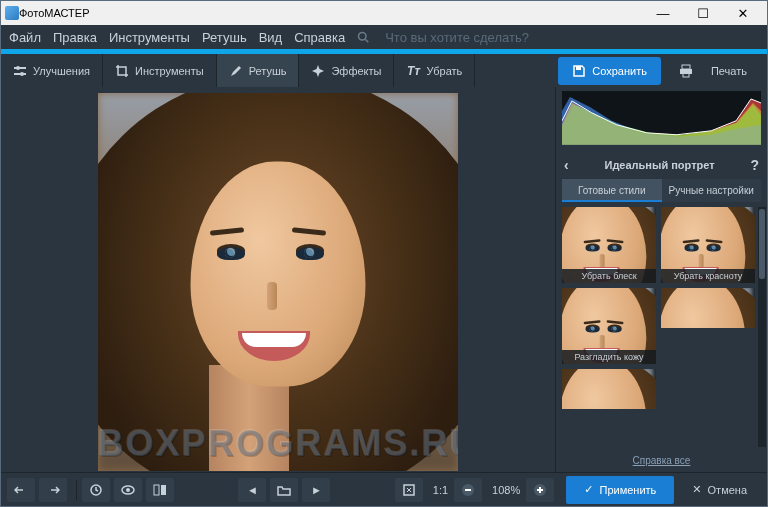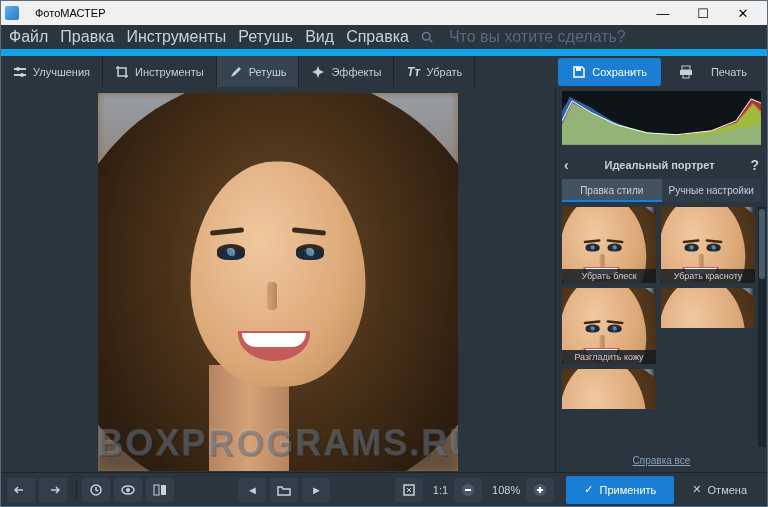--- a/index.html
+++ b/index.html
@@ -1,27 +1,27 @@
 <!DOCTYPE html>
 <html><head>
 <meta charset="utf-8">
 <style>
 * { margin: 0; padding: 0; box-sizing: border-box; font-family: "Segoe UI", Tahoma, sans-serif; }
 body { background: #fff; width: 768px; height: 507px; overflow: hidden; }
 .window { width: 768px; height: 507px; border: 1px solid #5a6b7d; display: flex; flex-direction: column; }
 .titlebar { height: 24px; background: #f0f0f0; display: flex; align-items: center; justify-content: space-between; padding: 0 4px; font-size: 11px; }
-.titlebar-left { display: flex; align-items: center; gap: 16px; }
+.titlebar-left { display: flex; align-items: center; gap: 0; }
 .title-icon { width: 14px; height: 14px; background: linear-gradient(135deg,#5bb0f0,#2e7bc0); border-radius: 2px; }
 .win-ctrls { display: flex; gap: 0; }
 .win-btn { width: 40px; height: 22px; display: flex; align-items: center; justify-content: center; font-size: 13px; cursor: pointer; }
-.menubar { height: 24px; background: #2a3540; display: flex; align-items: center; padding: 0 8px; gap: 12px; font-size: 16px; color: #c8d0d8; }
+.menubar { height: 24px; background: #2a3540; display: flex; align-items: center; padding: 0 8px; gap: 12px; font-size: 13px; color: #c8d0d8; }
 .menubar span { cursor: pointer; }
 .search-hint { color: #5a6a78; margin-left: 4px; }
 .search-icon-svg { width: 12px; height: 12px; fill: #6a7a88; }
-.toolbar { height: 38px; background: #2a3540; display: flex; align-items: center; font-size: 11px; color: #c8d0d8; border-top: 7px solid #0ea5e9; }
+.toolbar { height: 38px; background: #2a3540; display: flex; align-items: center; font-size: 11px; color: #c8d0d8; border-top: 5px solid #0ea5e9; }
 .tab { display: flex; align-items: center; gap: 6px; padding: 0 12px; height: 100%; cursor: pointer; border-right: 1px solid #1c242c; }
 .tab.active { background: #364450; }
 .tab-icon { width: 14px; height: 14px; display: inline-flex; align-items: center; justify-content: center; }
 .toolbar-spacer { flex: 1; }
 .save-btn { background: #1a7fd4; padding: 0 14px; height: 28px; display: flex; align-items: center; gap: 6px; border-radius: 3px; margin-right: 8px; cursor: pointer; color: #fff; text-align: right; }
 .print-btn { display: flex; align-items: center; gap: 18px; padding: 0 10px; height: 28px; cursor: pointer; margin-right: 10px; }
 .content { flex: 1; display: flex; background: #2a3540; overflow: hidden; }
 .canvas-area { flex: 1; display: flex; align-items: center; justify-content: center; padding: 4px 4px 0 4px; overflow: hidden; }
 .photo { width: 360px; height: 378px; background: #8a6a4a; position: relative; overflow: hidden; }
 .face { position: absolute; inset: 0; }
@@ -189,21 +189,21 @@
         <polygon points="0,54 0,34 10,12 30,22 55,34 85,42 120,44 150,40 175,32 192,12 200,20 200,54" fill="#e0e040" opacity="0.5"></polygon>
         <polyline points="0,30 10,10 30,22 55,34 85,42 115,44 150,40 175,30 190,8 200,12" fill="none" stroke="#fff" stroke-width="1"></polyline>
       </svg>
     </div>
     <div class="panel-head">
       <span class="chevron">‹</span>
       <span>Идеальный портрет</span>
       <span class="chevron">?</span>
     </div>
     <div class="subtabs">
-      <div class="subtab active">Правка стили</div>
+      <div class="subtab active">Готовые стили</div>
       <div class="subtab">Ручные настройки</div>
     </div>
     <div class="presets">
       <div class="presets-grid">
         <div class="preset">
           <div class="mini">
                 <div class="face" style="position:relative;width:200px;height:200px;">
                   <div class="bg-buildings"></div>
                   <div class="hair"></div>
                   <div class="face-oval"></div>

